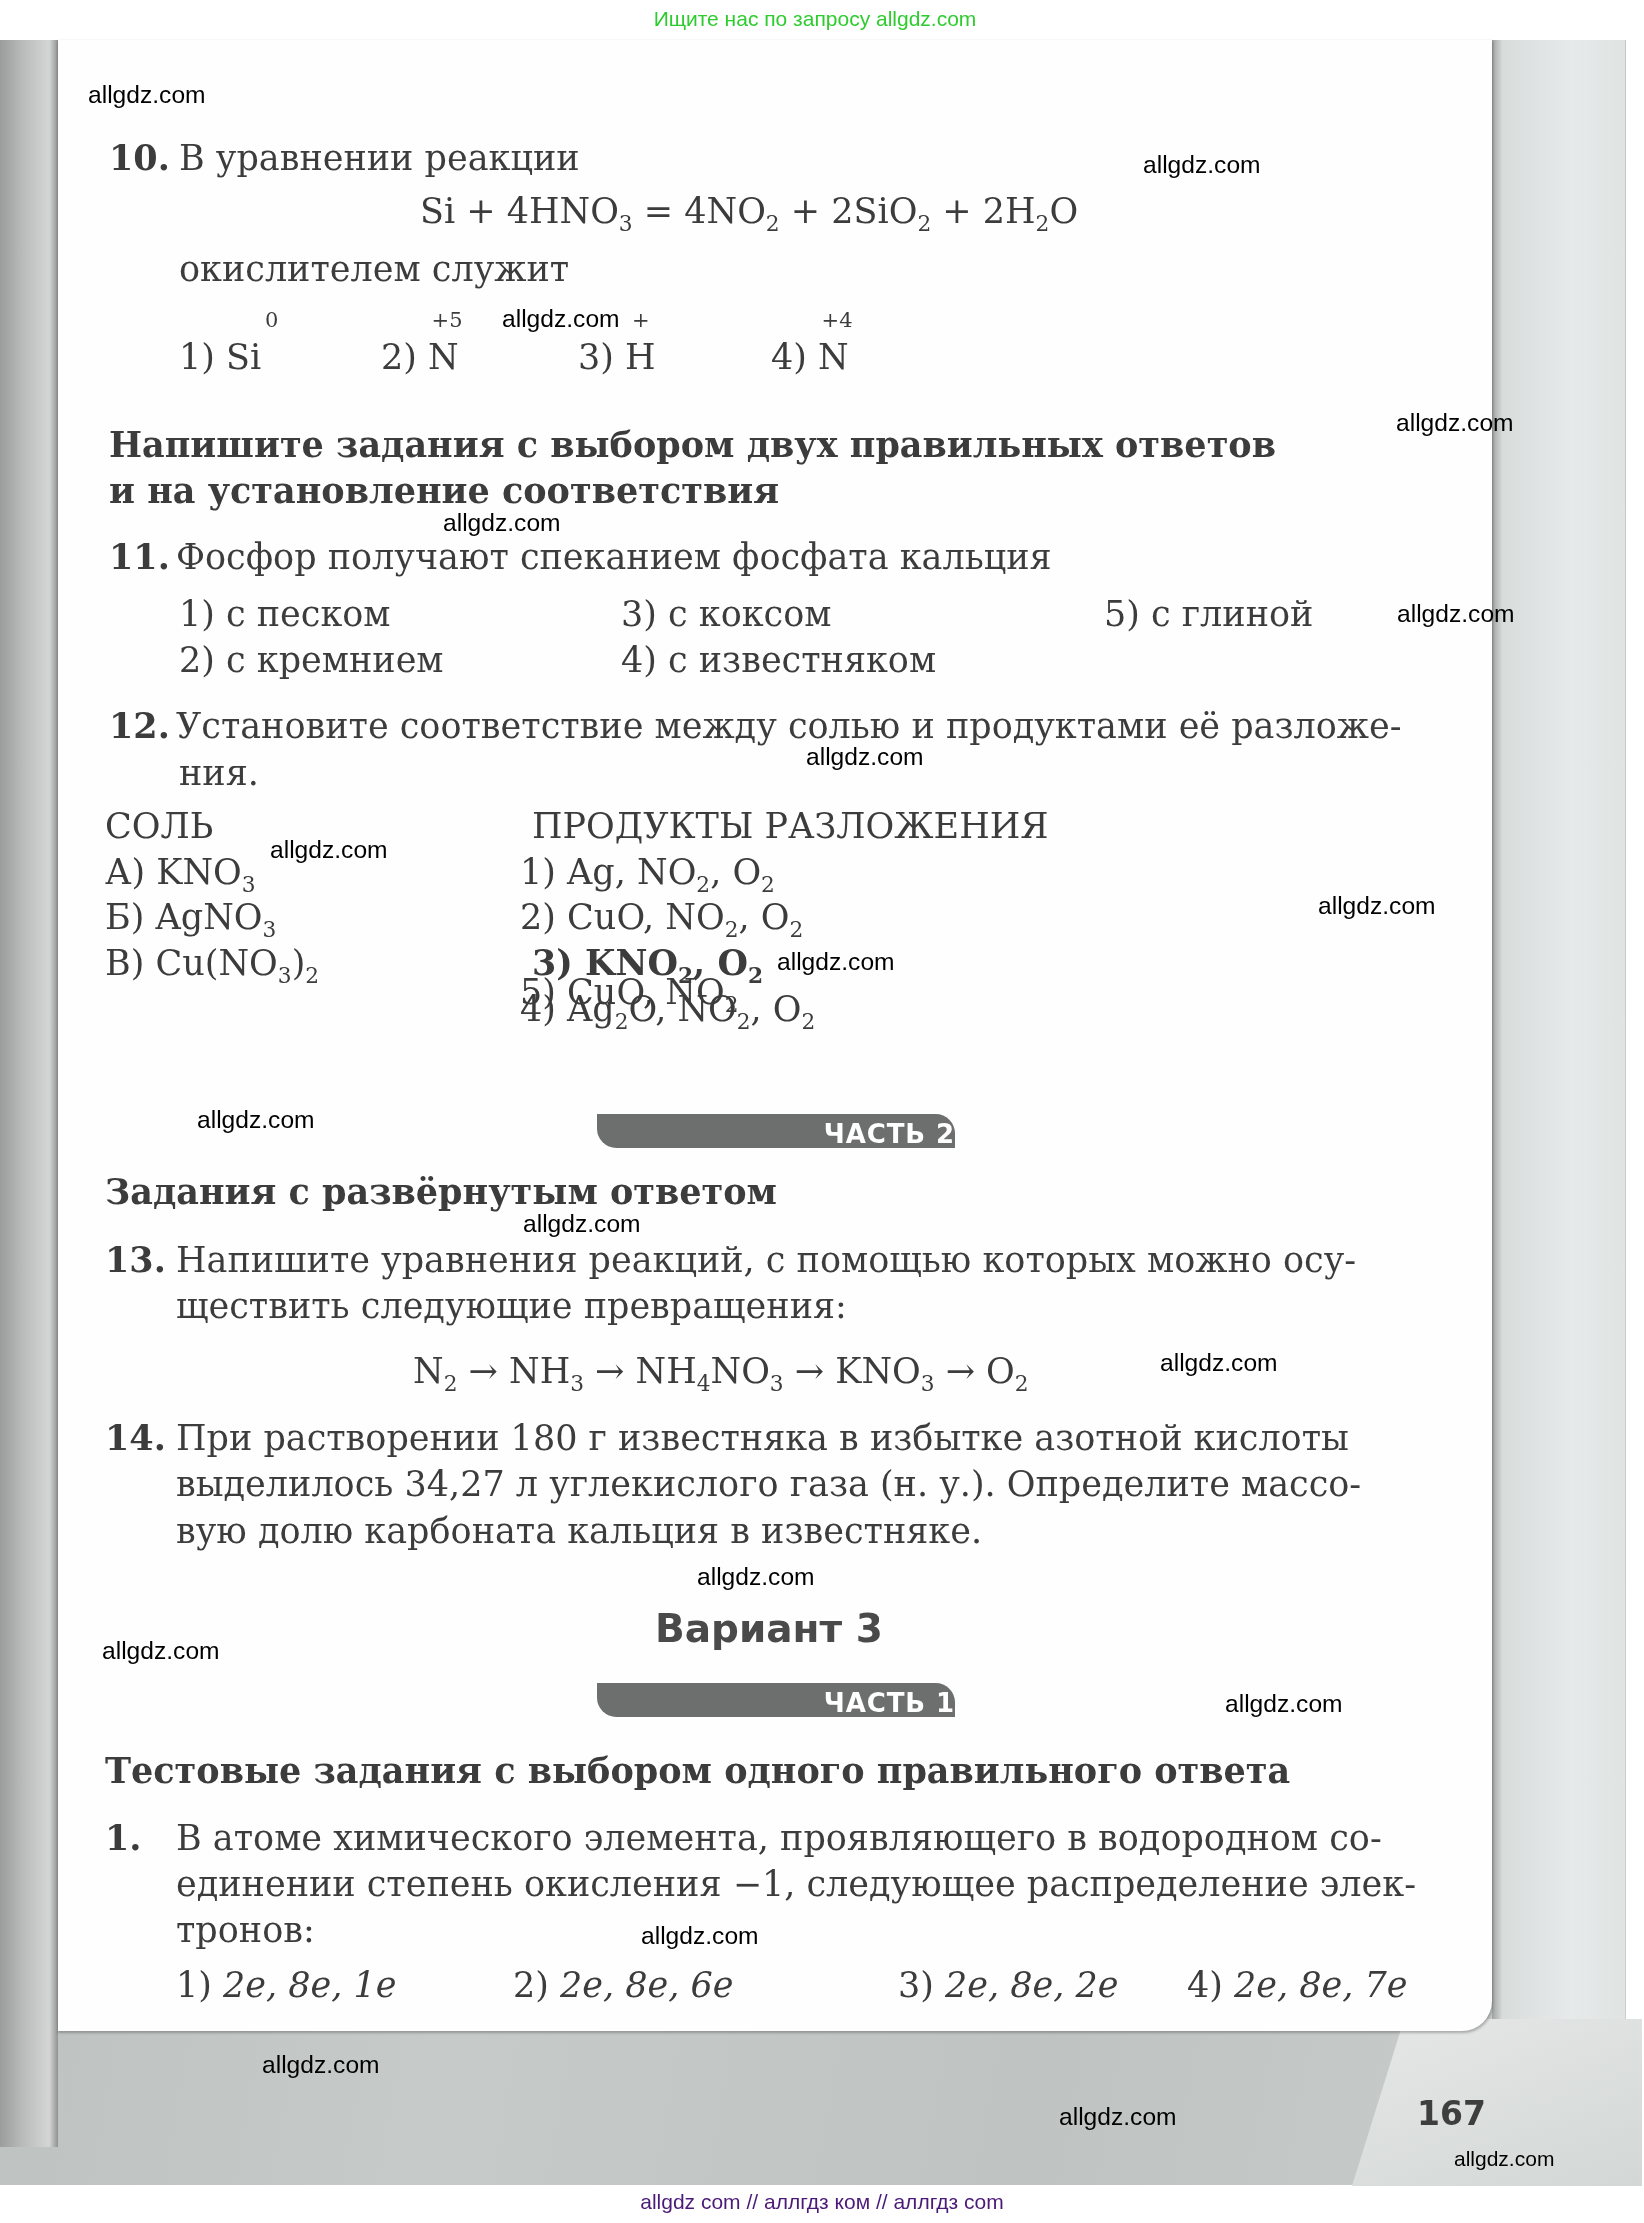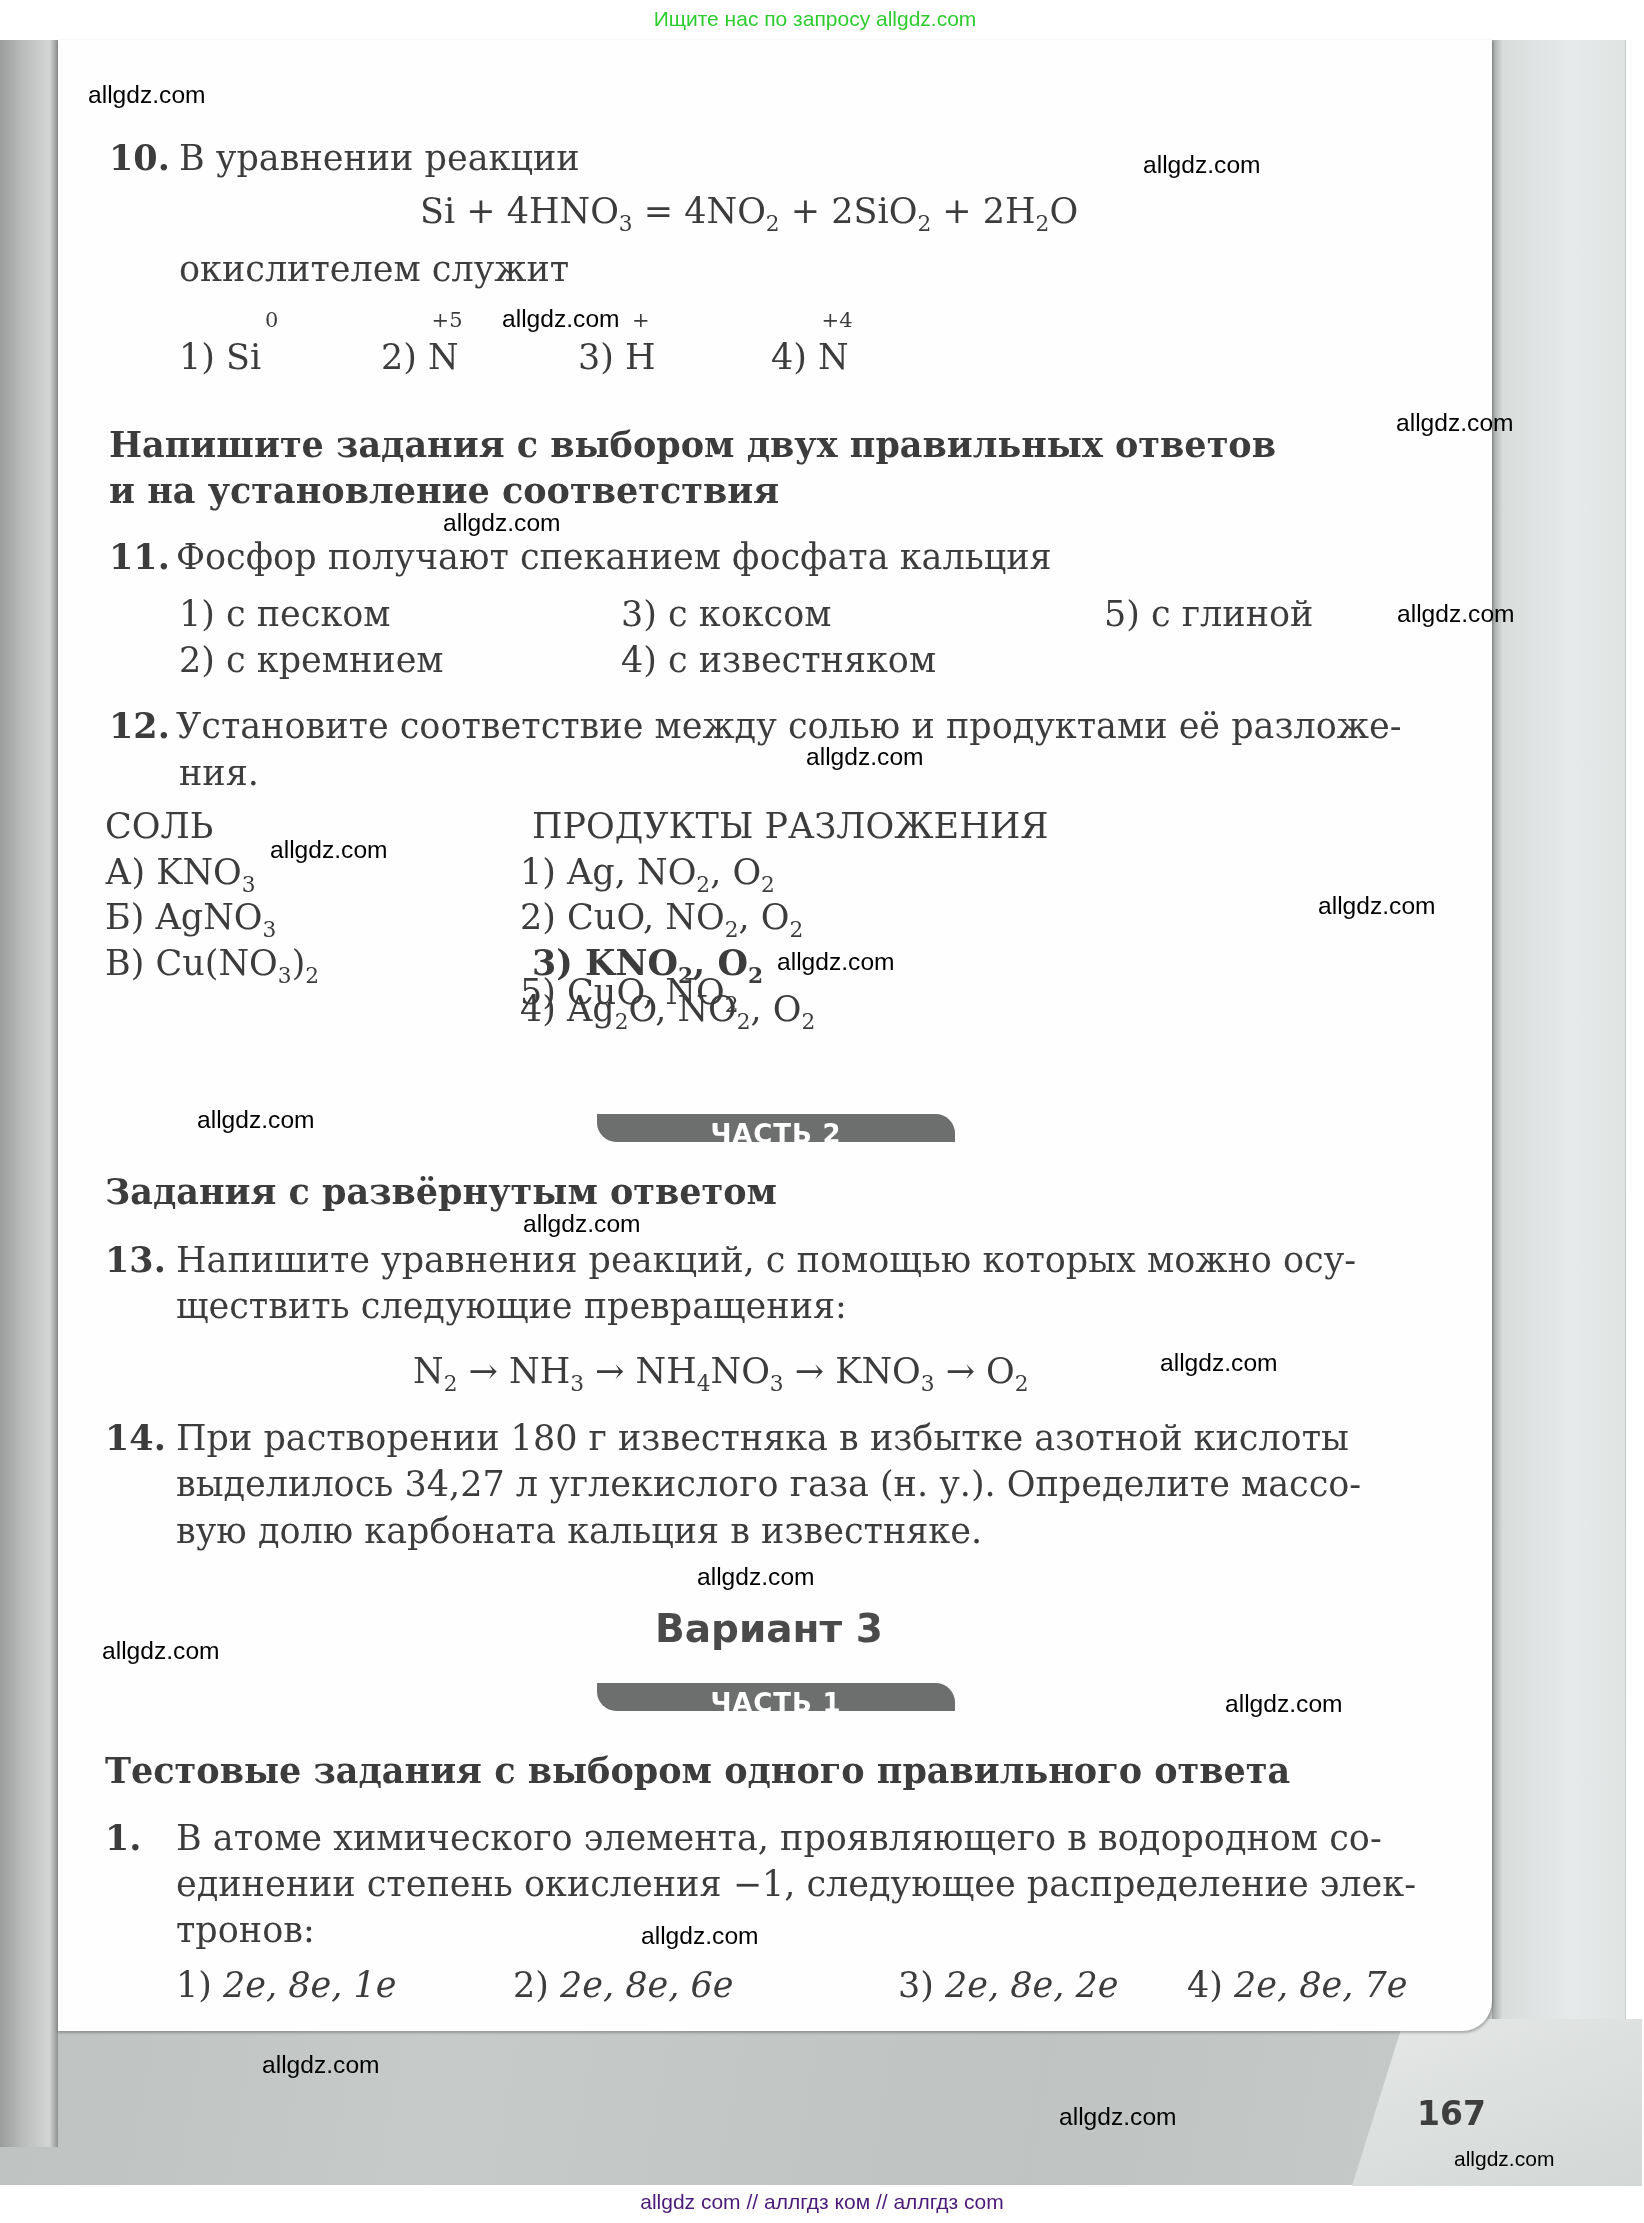--- a/index.html
+++ b/index.html
@@ -43,23 +43,23 @@
     border-bottom-right-radius: 30px;
     box-shadow: 0.9px 1.8px 2.6px rgba(0,0,0,0.25);
   }
   .t { position: absolute; white-space: nowrap; font-size: 35px; line-height: 42px; }
   .b { font-weight: bold; }
   .sub { font-size: 0.62em; vertical-align: -0.35em; line-height: 0; }
   .sup-ox { position: absolute; top: -26px; font-size: 21px; line-height: 21px; }
   .el { position: relative; display: inline-block; }
   .it { font-style: italic; }
   .badge {
-    position: absolute; height: 28px; background: #6d6f6e;
+    position: absolute; height: 34px; background: #6d6f6e;
     border-radius: 0 19.3px 0 19.3px;
-    color: #ffffff; text-align: center;
+    color: #ffffff; text-align: right;
     font-family: "DejaVu Sans", sans-serif; font-weight: bold; font-size: 26px; line-height: 40px;
     letter-spacing: 0.9px;
   }
   .variant-title {
     position: absolute; font-family: "DejaVu Sans", sans-serif; font-weight: bold;
     font-size: 39px; color: #4a4a4a; white-space: nowrap;
   }
   .wm {
     position: absolute; white-space: nowrap;
     font-family: "Liberation Sans", sans-serif; font-size: 24.6px; color: #000;

